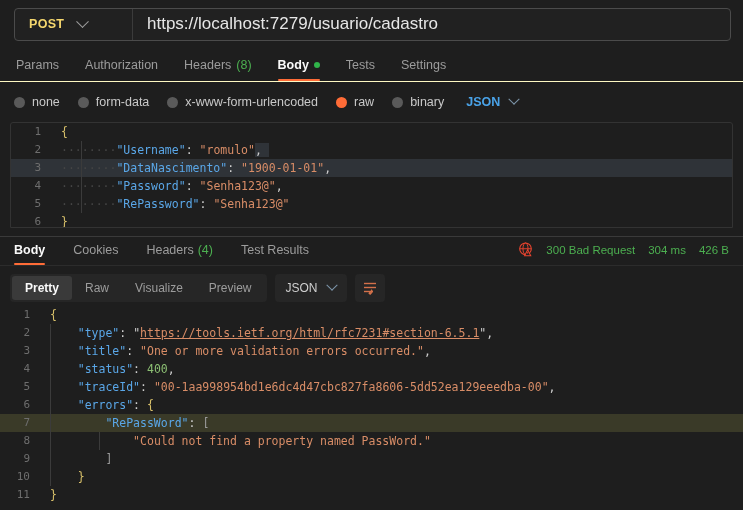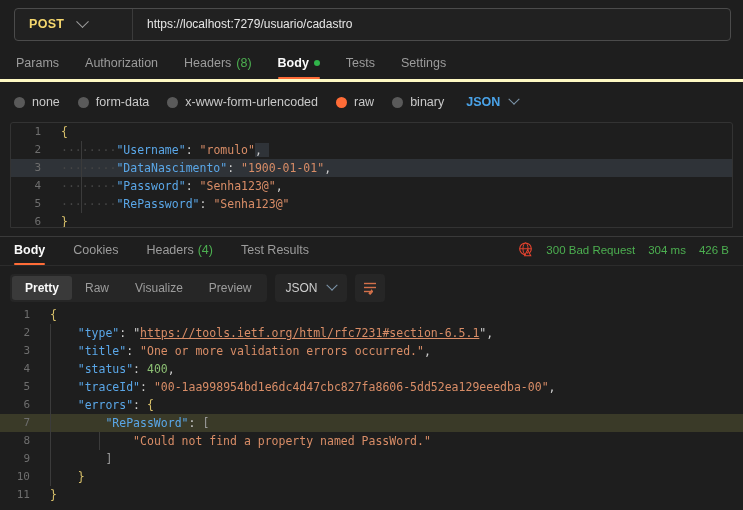--- a/index.html
+++ b/index.html
@@ -20,25 +20,25 @@
     background: #212121;
   }
   .method {
     display: flex; align-items: center; gap: 14px;
     padding: 0 12px 0 14px; height: 100%;
     border-right: 1px solid #3b3b3b; min-width: 118px;
   }
   .method-label { color: #f5d76e; font-weight: bold; font-size: 12.5px; letter-spacing: .3px; }
   .chev { width: 9px; height: 9px; border-right: 1.4px solid #9b9b9b; border-bottom: 1.4px solid #9b9b9b;
           transform: rotate(45deg) translate(-2px,-2px); }
-  .url-text { padding-left: 14px; font-size: 12px; color: #e6e6e6; font-family: "Liberation Sans", sans-serif; }
+  .url-text { padding-left: 14px; font-size: 17px; color: #e6e6e6; font-family: "Liberation Sans", sans-serif; }
 
   
   .req-tabs { display: flex; align-items: flex-end; gap: 0; height: 34px; padding: 0 14px;
-              border-bottom: 3px solid #fef9c3; }
+              border-bottom: 1px solid #fef9c3; }
   .rtab { position: relative; font-size: 12.5px; color: #9c9c9c; padding: 0 13px 9px 13px;
           display: flex; align-items: center; gap: 5px; cursor: pointer; }
   .rtab:first-child { padding-left: 2px; }
   .rtab.active { color: #fafafa; font-weight: bold; }
   .rtab.active::after { content: ""; position: absolute; left: 13px; right: 13px; bottom: 0;
                         height: 2px; background: #ff6c37; border-radius: 1px; }
   .count { color: #4caf50; }
   .dot-green { width: 6px; height: 6px; border-radius: 50%; background: #30b44a; display: inline-block; }
 
   

